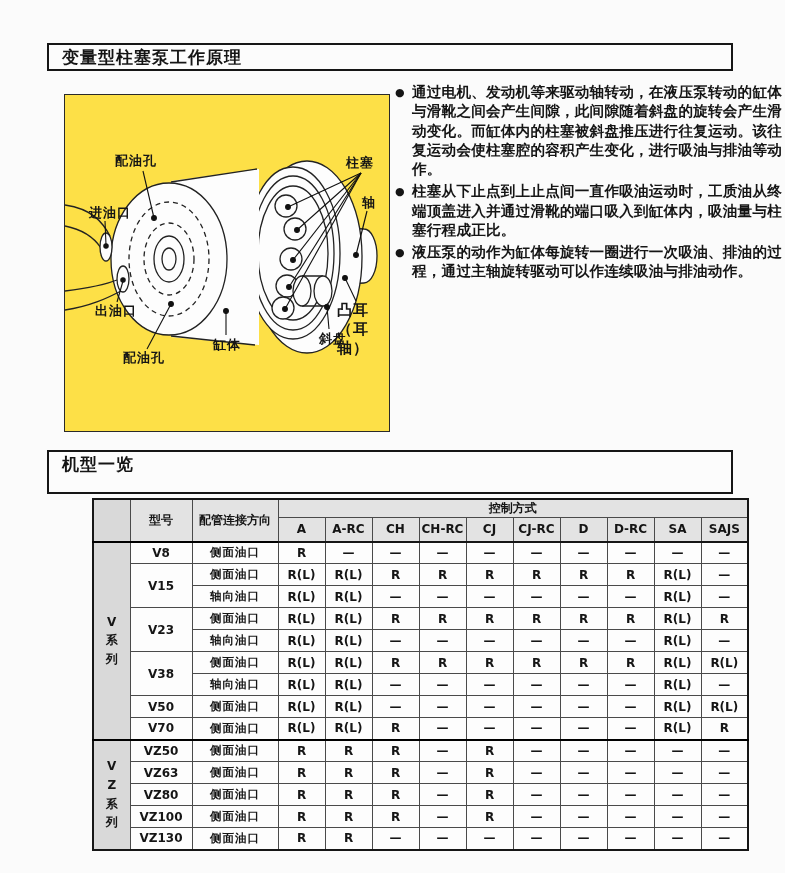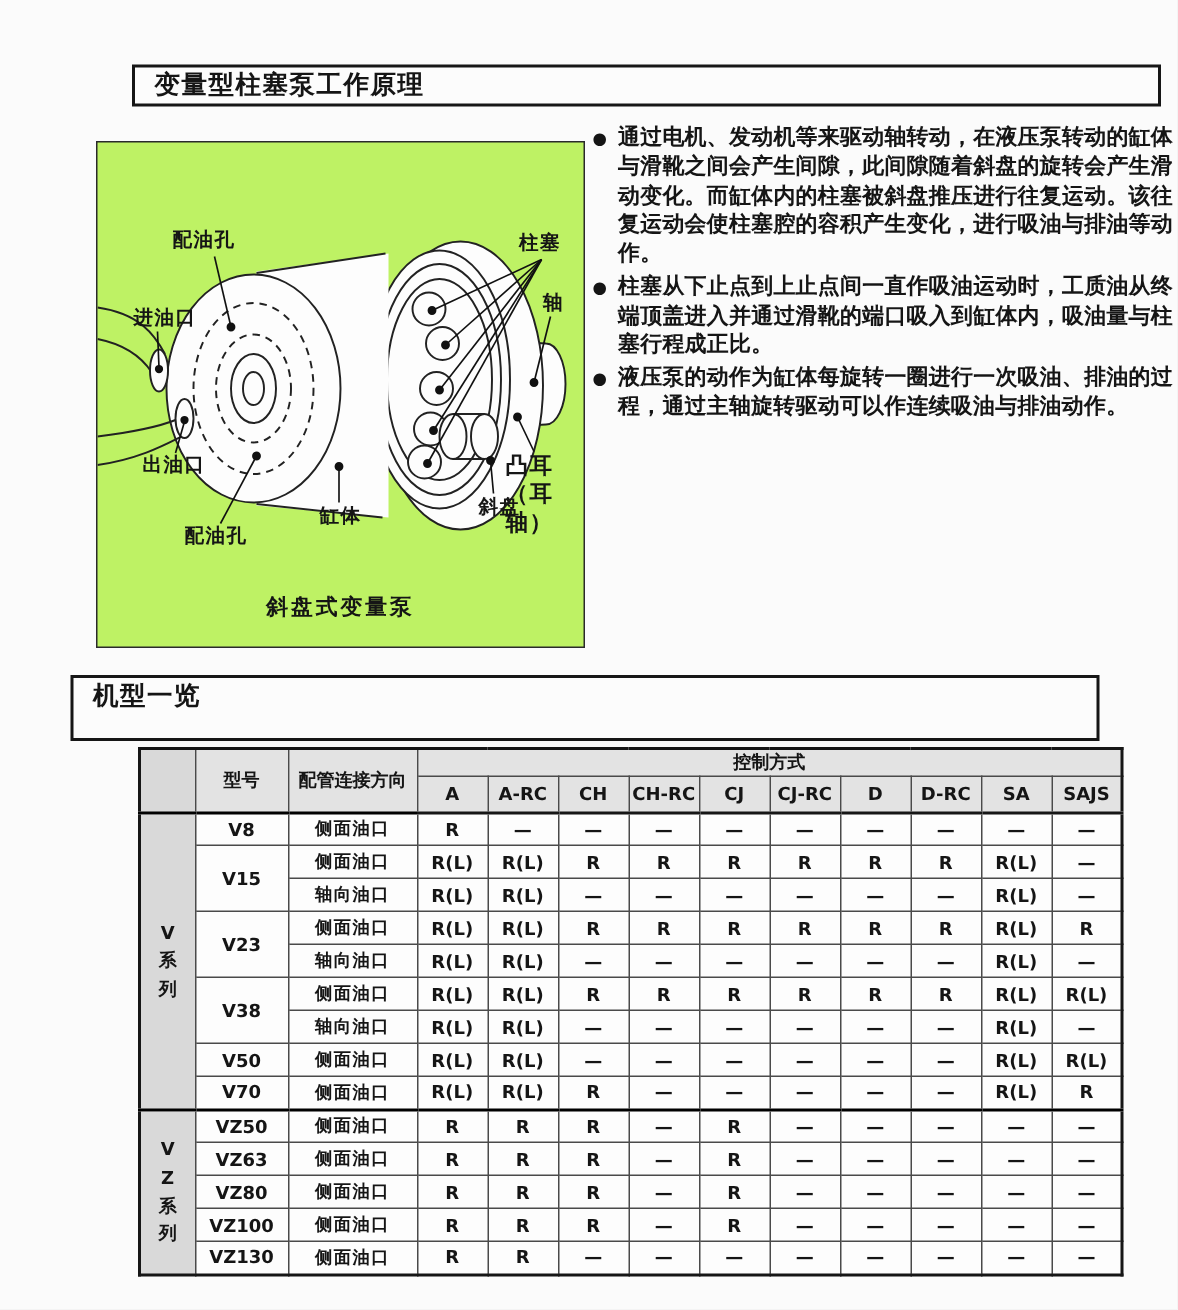--- a/index.html
+++ b/index.html
@@ -7,27 +7,27 @@
     position:relative;width:785px;height:873px;background:#fbfbfb;
     font-family:"DejaVu Sans","Liberation Sans",sans-serif;color:#151515;
     margin:0 auto;overflow:hidden;
   }
   .section-title{
     position:absolute;left:47px;width:686px;height:28px;
     border:2px solid #161616;background:#fcfcfc;box-sizing:border-box;
     font-size:17px;font-weight:bold;line-height:24px;padding-left:13px;
     letter-spacing:1px;
   }
-  #title1{top:43px;margin-left:41px;}
+  #title1{top:43px;}
   #title2{top:450px;height:44px;}
 
   
   .diagram-box{
     position:absolute;left:64px;top:94px;width:326px;height:338px;
-    border:1.5px solid #2a2a2a;background:#bef264;box-sizing:border-box;
+    border:1.5px solid #2a2a2a;background:#fde047;box-sizing:border-box;
   }
   .diagram-box svg{position:absolute;left:0;top:0;}
   .dlabel{
     position:absolute;font-size:13px;font-weight:600;letter-spacing:1px;
     white-space:pre-line;line-height:1.25;
   }
   .dcaption{
     position:absolute;left:0;right:0;top:300px;text-align:center;
     font-size:14.5px;font-weight:bold;letter-spacing:2px;
   }
@@ -147,21 +147,20 @@
     <div class="dlabel" style="left:50px;top:58px">配油孔</div>
     <div class="dlabel" style="left:24px;top:110px">进油口</div>
     <div class="dlabel" style="left:30px;top:208px">出油口</div>
     <div class="dlabel" style="left:58px;top:255px">配油孔</div>
     <div class="dlabel" style="left:148px;top:242px">缸体</div>
     <div class="dlabel" style="left:281px;top:60px">柱塞</div>
     <div class="dlabel" style="left:297px;top:100px">轴</div>
     <div class="dlabel" style="left:272px;top:206px;font-size:15px">凸耳
 （耳轴）</div>
     <div class="dlabel" style="left:254px;top:236px">斜盘</div>
-    <div class="dcaption">斜盘式变量泵</div>
   </div>
 
   <div class="bullets">
     <div class="bullet">
       <span class="bmark">●</span>
       <div class="btext">
         <p>通过电机、发动机等来驱动轴转动，在液压泵转动的缸体与滑靴之间会产生间隙，此间隙随着斜盘的旋转会产生滑动变化。而缸体内的柱塞被斜盘推压进行往复运动。该往复运动会使柱塞腔的容积产生变化，进行吸油与排油等动作。</p>
       </div>
     </div>
     <div class="bullet">

